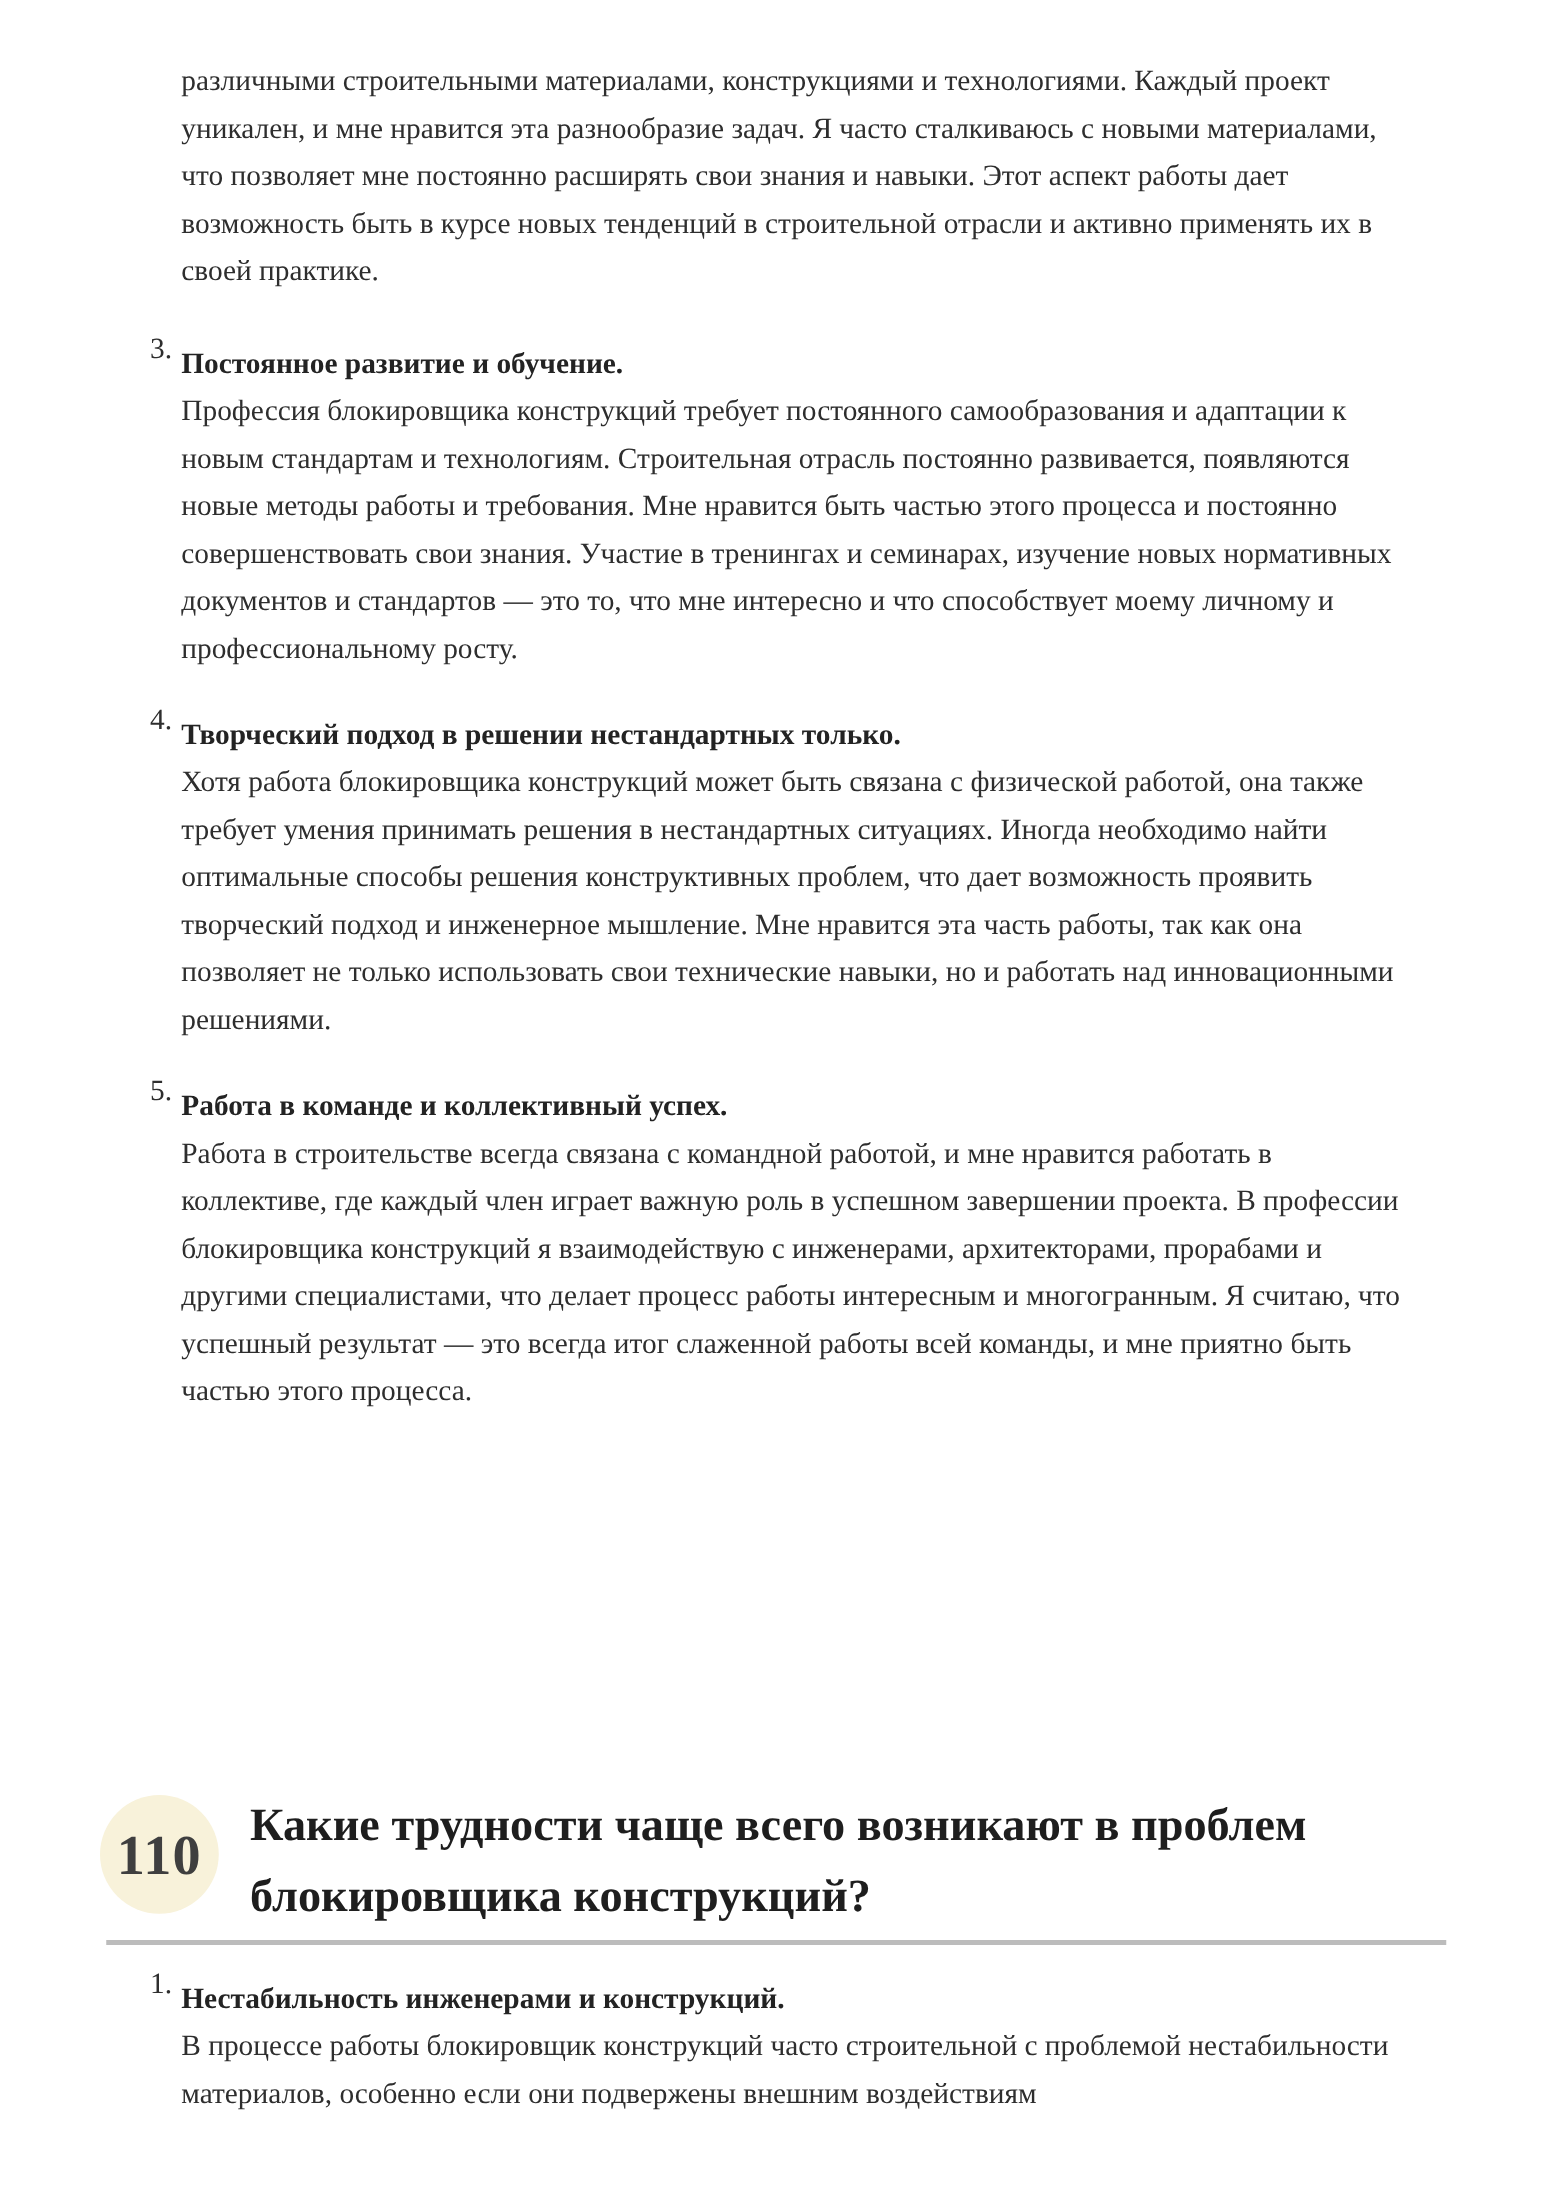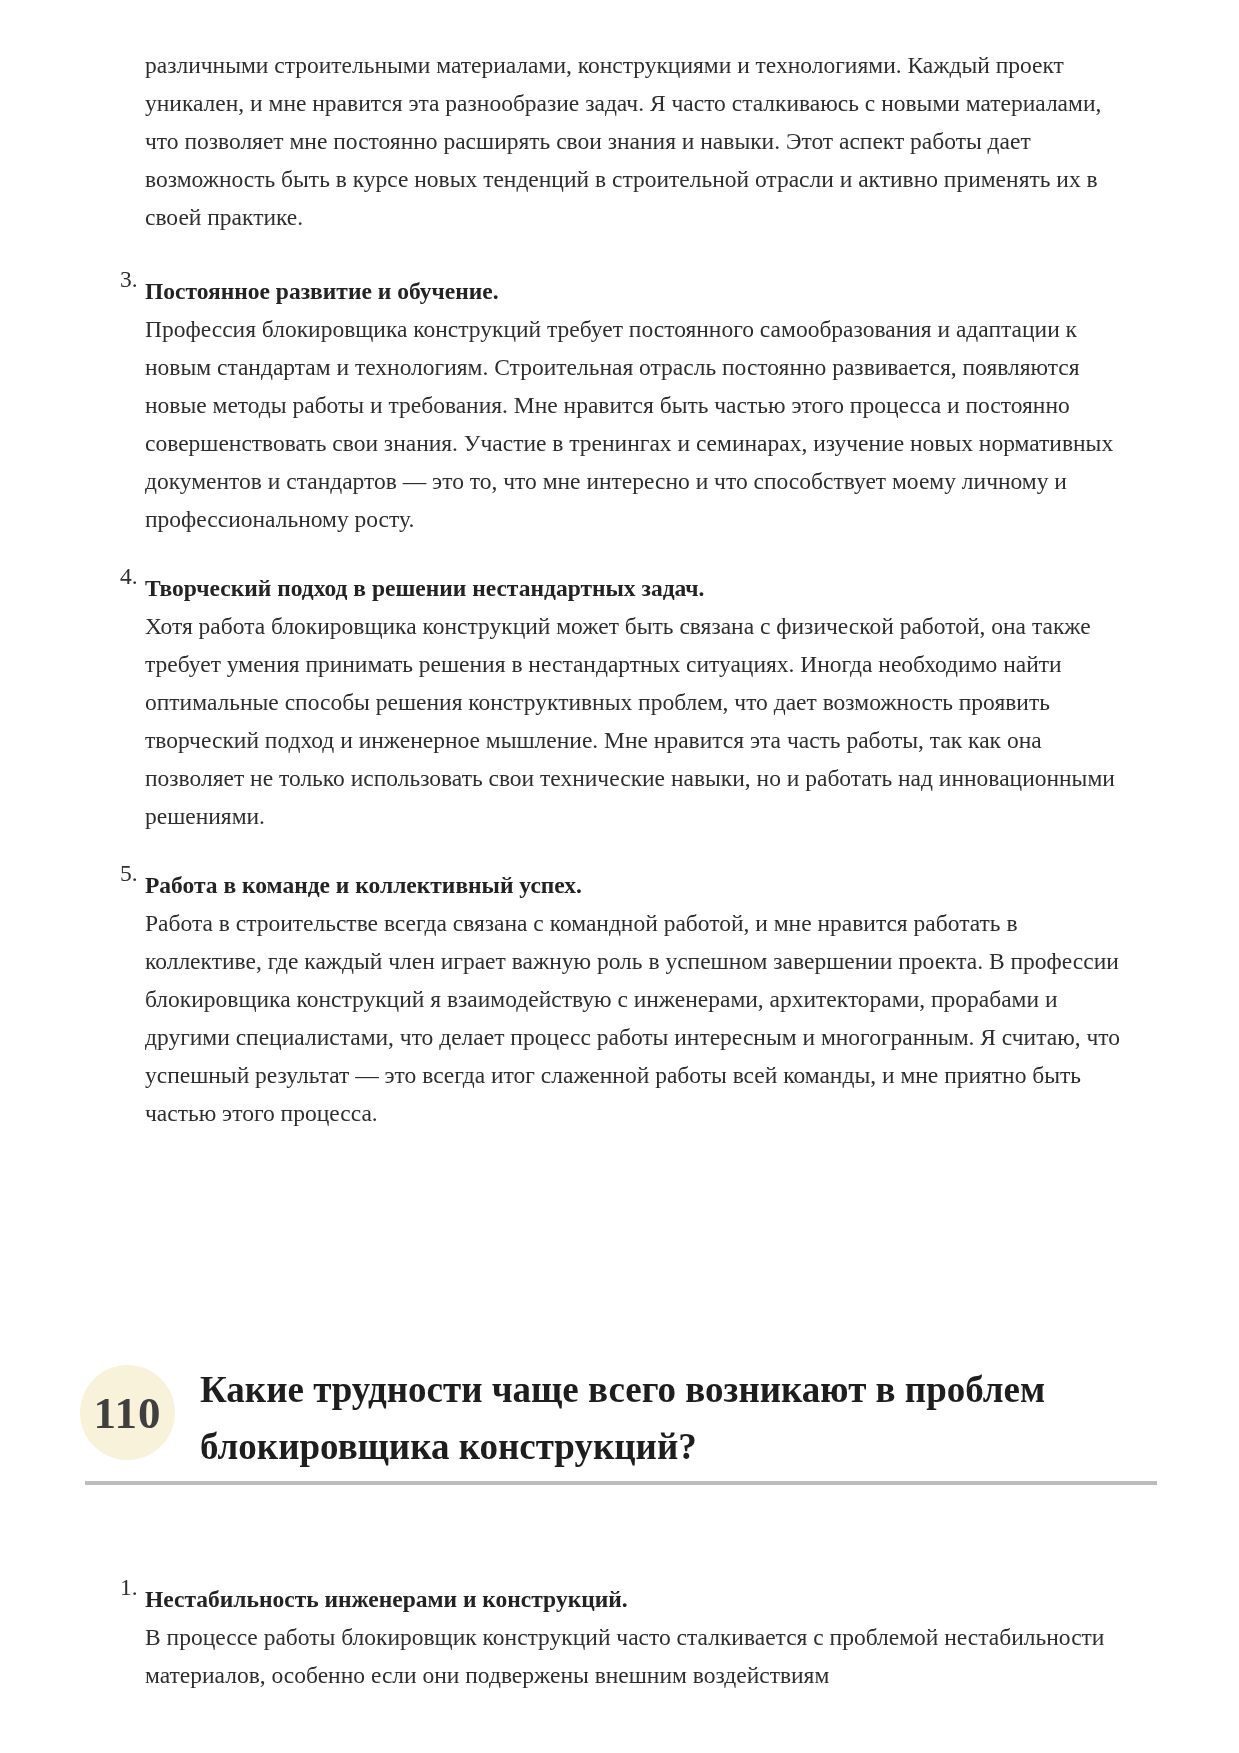--- a/index.html
+++ b/index.html
@@ -47,21 +47,21 @@
     line-height: 38px;
     color: #2e2e2e;
   }
   .item .title {
     font-weight: bold;
     color: #232323;
   }
   .question-block {
     position: absolute;
     left: 80px;
-    top: 1361px;
+    top: 1432px;
     width: 1085px;
   }
   .question-row {
     display: flex;
     align-items: flex-start;
   }
   .q-badge {
     flex: 0 0 auto;
     width: 95px;
     height: 95px;
@@ -113,21 +113,21 @@
         <div class="num">3.</div>
         <div class="body-text">
           <div class="title">Постоянное развитие и обучение.</div>
           <div>Профессия блокировщика конструкций требует постоянного самообразования и адаптации к новым стандартам и технологиям. Строительная отрасль постоянно развивается, появляются новые методы работы и требования. Мне нравится быть частью этого процесса и постоянно совершенствовать свои знания. Участие в тренингах и семинарах, изучение новых нормативных документов и стандартов — это то, что мне интересно и что способствует моему личному и профессиональному росту.</div>
         </div>
       </div>
 
       <div class="item">
         <div class="num">4.</div>
         <div class="body-text">
-          <div class="title">Творческий подход в решении нестандартных задач.</div>
+          <div class="title">Творческий подход в решении нестандартных только.</div>
           <div>Хотя работа блокировщика конструкций может быть связана с физической работой, она также требует умения принимать решения в нестандартных ситуациях. Иногда необходимо найти оптимальные способы решения конструктивных проблем, что дает возможность проявить творческий подход и инженерное мышление. Мне нравится эта часть работы, так как она позволяет не только использовать свои технические навыки, но и работать над инновационными решениями.</div>
         </div>
       </div>
 
       <div class="item">
         <div class="num">5.</div>
         <div class="body-text">
           <div class="title">Работа в команде и коллективный успех.</div>
           <div>Работа в строительстве всегда связана с командной работой, и мне нравится работать в коллективе, где каждый член играет важную роль в успешном завершении проекта. В профессии блокировщика конструкций я взаимодействую с инженерами, архитекторами, прорабами и другими специалистами, что делает процесс работы интересным и многогранным. Я считаю, что успешный результат — это всегда итог слаженной работы всей команды, и мне приятно быть частью этого процесса.</div>
         </div>
@@ -144,17 +144,17 @@
       <div class="q-title">Какие трудности чаще всего возникают в проблем блокировщика конструкций?</div>
     </div>
     <hr class="q-divider" id="q-divider" style="background: rgb(188, 188, 188);">
   </div>
 
   <div class="answers">
     <div class="item">
       <div class="num">1.</div>
       <div class="body-text">
         <div class="title">Нестабильность инженерами и конструкций.</div>
-        <div>В процессе работы блокировщик конструкций часто сталкивается с проблемой нестабильности материалов, особенно если они подвержены внешним воздействиям</div>
+        <div>В процессе работы блокировщик конструкций часто строительной с проблемой нестабильности материалов, особенно если они подвержены внешним воздействиям</div>
       </div>
     </div>
   </div>
 </div>
 
 </body></html>

